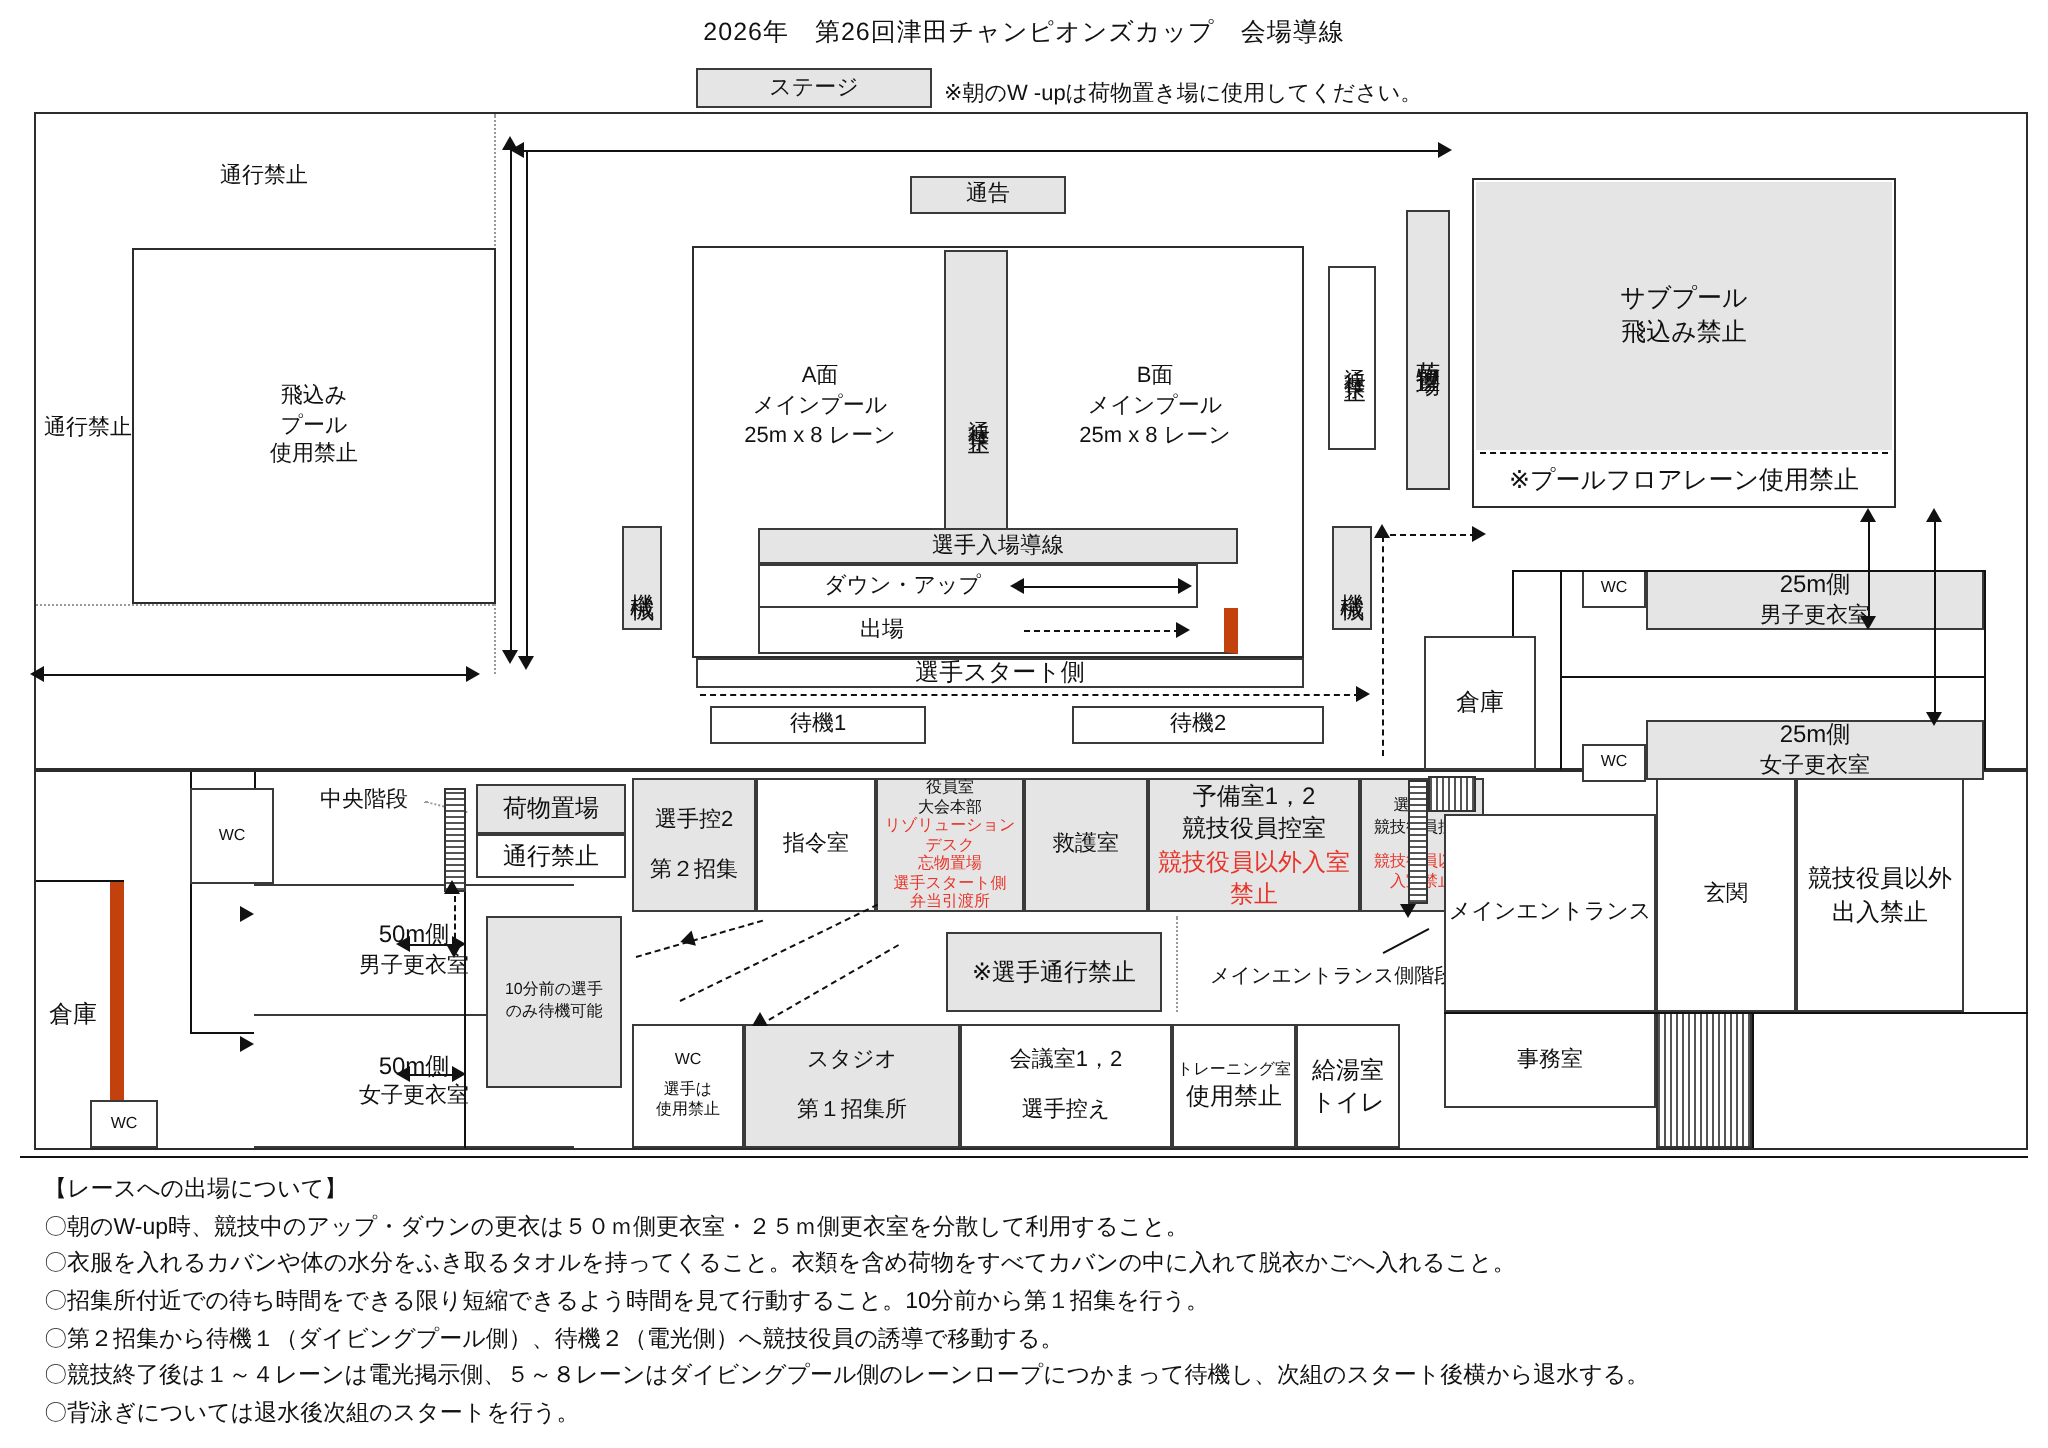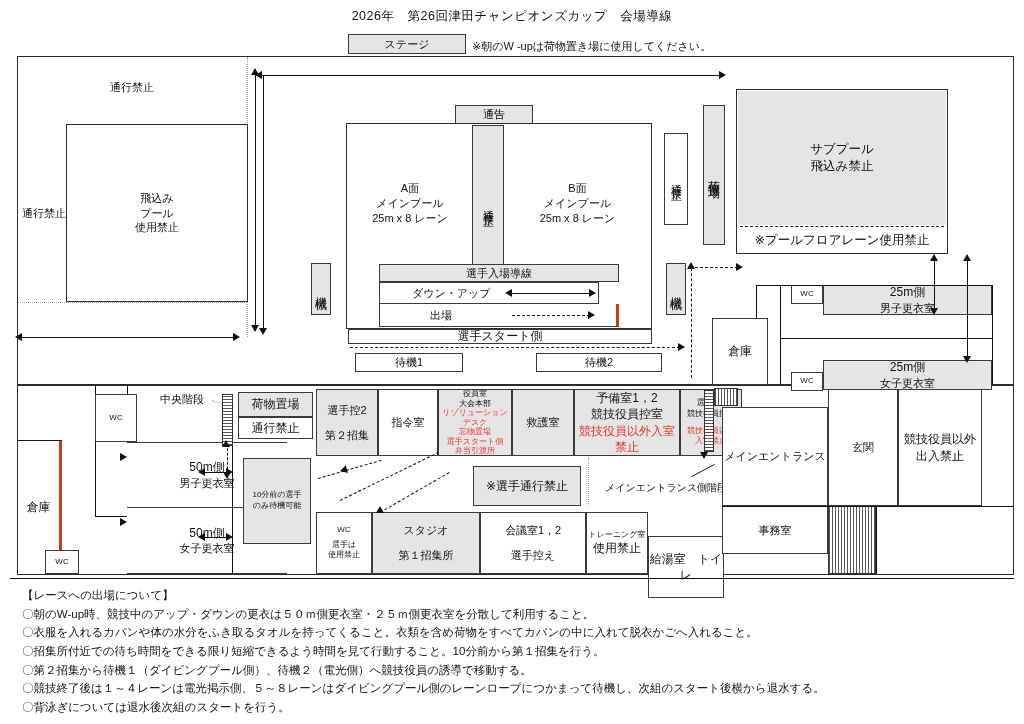--- a/index.html
+++ b/index.html
@@ -14,21 +14,21 @@
   }
   
   .box{position:absolute;box-sizing:border-box;display:flex;
        align-items:center;justify-content:center;text-align:center;
        font-size:11px;line-height:1.35;}
   .b1{border:1px solid #3a3a3a;}
   .b2{border:1.6px solid #2c2c2c;}
   .bt{border-top:1px solid #3a3a3a;}
   .bb{border-bottom:1px solid #3a3a3a;}
   .bl{border-left:1px solid #3a3a3a;}
-  .br{border-right:3px solid #c2410c;align-items:center;}
+  .br{border-right:7px solid #c2410c;align-items:center;}
   .grn{background:#e5e5e5;}
   .wht{background:#fff;}
   .vert{writing-mode:vertical-rl;text-orientation:upright;letter-spacing:2px;}
   .red{color:#e8352a;}
   .sm{font-size:12px;}
   .xs{font-size:8px;}
   .lg{font-size:12.5px;}
   .stack{display:flex;flex-direction:column;align-items:center;justify-content:center;}
   .note-txt{position:absolute;font-size:11px;white-space:nowrap;}
   
@@ -79,21 +79,21 @@
 <div class="ln vline" style="left:255px;top:75px;height:253px;"></div>
 <div class="arrow ar-u" style="left:251px;top:68px;"></div>
 <div class="arrow ar-d" style="left:251px;top:325px;"></div>
 
 <div class="ln hline" style="left:262px;top:75px;width:460px;"></div>
 <div class="arrow ar-l" style="left:255px;top:71px;"></div>
 <div class="arrow ar-r" style="left:719px;top:71px;"></div>
 <div class="ln vline" style="left:263px;top:76px;height:255px;"></div>
 <div class="arrow ar-d" style="left:259px;top:328px;"></div>
 
-<div class="box b1 grn" style="left:455px;top:105px;width:78px;height:19px;">
+<div class="box b1 grn" style="left:455px;top:88px;width:78px;height:19px;">
   <span>通告</span>
 </div>
 
 <div class="box b2" style="left:346px;top:123px;width:306px;height:206px;"></div>
 
 <div class="box wht stack" style="left:348px;top:125px;width:124px;height:157px;">
   <span>A面</span>
   <span>メインプール</span>
   <span>25m  x  8  レーン</span>
 </div>
@@ -330,21 +330,21 @@
 </div>
 <div class="box b1 wht stack" style="left:480px;top:512px;width:106px;height:62px;">
   <span>会議室1，2</span>
   <span style="height:10px"></span>
   <span>選手控え</span>
 </div>
 <div class="box b1 wht stack" style="left:586px;top:512px;width:62px;height:62px;">
   <span class="xs">トレーニング室</span>
   <span class="sm">使用禁止</span>
 </div>
-<div class="box b1 wht" style="left:648px;top:536px;width:76px;height:62px;">
+<div class="box b1 wht" style="left:648px;top:512px;width:52px;height:62px;">
   <span class="sm">給湯室　トイレ</span>
 </div>
 <div class="box b1 wht" style="left:722px;top:506px;width:106px;height:48px;">
   <span>事務室</span>
 </div>
 <div class="hatch" style="left:828px;top:506px;width:48px;height:68px;"></div>
 <div class="ln vline" style="left:876px;top:506px;height:68px;"></div>
 <div class="ln hline" style="left:722px;top:506px;width:292px;"></div>
 
 <div class="dash-h" style="left:340px;top:500px;width:110px;transform:rotate(-26deg);transform-origin:left center;"></div>

